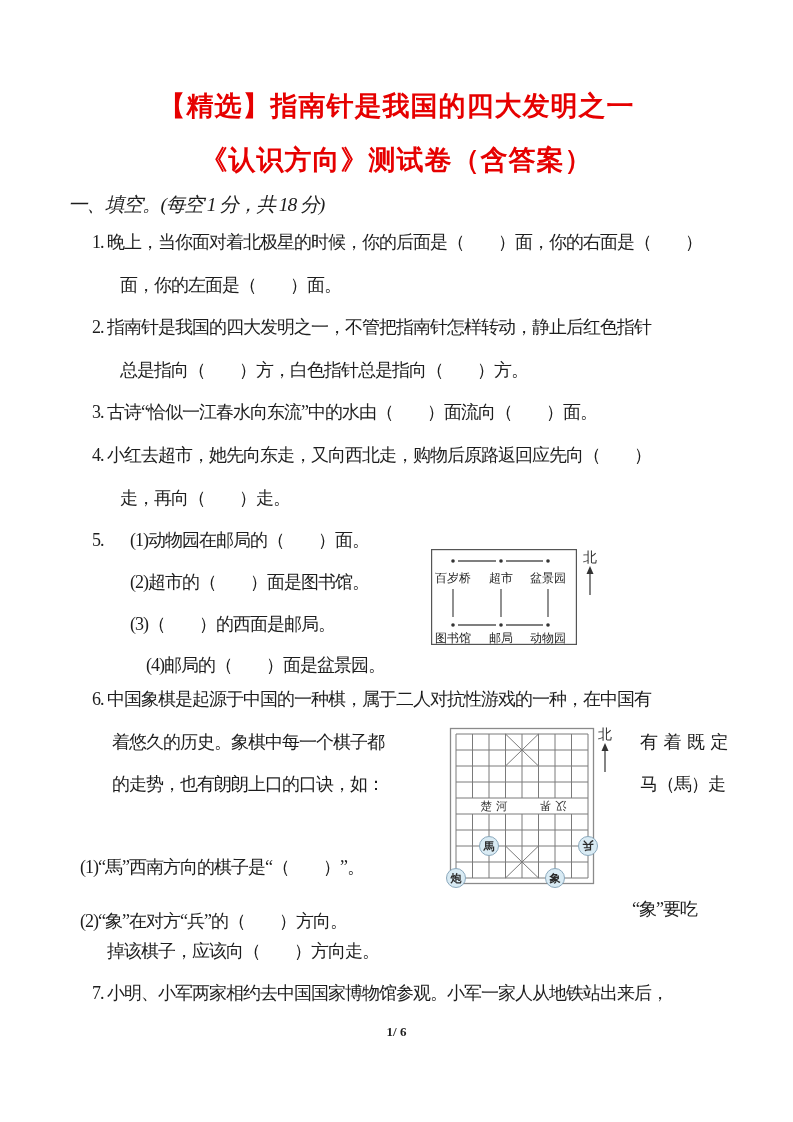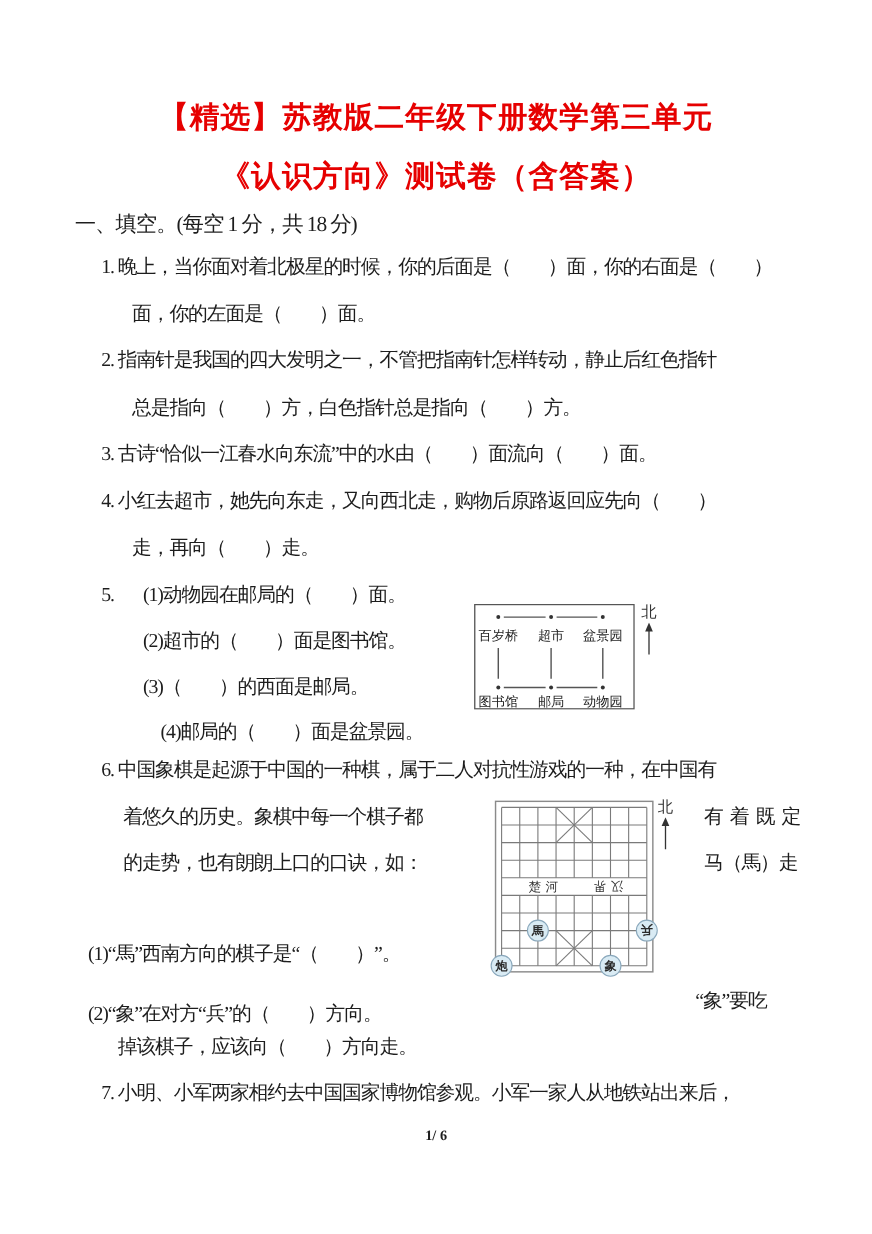--- a/index.html
+++ b/index.html
@@ -32,24 +32,24 @@
   .chess-svg line { stroke:#7a7a7a; stroke-width:1; }
   .chess-svg .river-text { font-size:11.5px; fill:#333; letter-spacing:4px; text-anchor:middle; }
   .chess-svg .piece-c { fill:#d9ebf4; stroke:#8aa8bc; stroke-width:1; }
   .chess-svg .piece-t { font-size:11px; font-weight:bold; fill:#2a2a2a; text-anchor:middle; }
 </style>
 </head>
 <body>
 
 <div class="page">
 
-  <div class="title-line" style="top:88px;">【精选】苏教版二年级下册数学第三单元</div>
+  <div class="title-line" style="top:88px;">【精选】指南针是我国的四大发明之一</div>
   <div class="title-line" style="top:142px;">《认识方向》测试卷（含答案）</div>
 
-  <div class="ln sec" style="left:68px; top:194px;">一、填空。(每空 1 分，共 18 分)</div>
+  <div class="ln sec" style="left:68px; top:194px;font-style:italic;">一、填空。(每空 1 分，共 18 分)</div>
 
   <div class="ln" style="left:92px;  top:231px;">1. 晚上，当你面对着北极星的时候，你的后面是（　　）面，你的右面是（　　）</div>
   <div class="ln" style="left:120px; top:274px;">面，你的左面是（　　）面。</div>
 
   <div class="ln" style="left:92px;  top:316px;">2. 指南针是我国的四大发明之一，不管把指南针怎样转动，静止后红色指针</div>
   <div class="ln" style="left:120px; top:359px;">总是指向（　　）方，白色指针总是指向（　　）方。</div>
 
   <div class="ln" style="left:92px;  top:401px;">3. 古诗“恰似一江春水向东流”中的水由（　　）面流向（　　）面。</div>
 
   <div class="ln" style="left:92px;  top:444px;">4. 小红去超市，她先向东走，又向西北走，购物后原路返回应先向（　　）</div>

